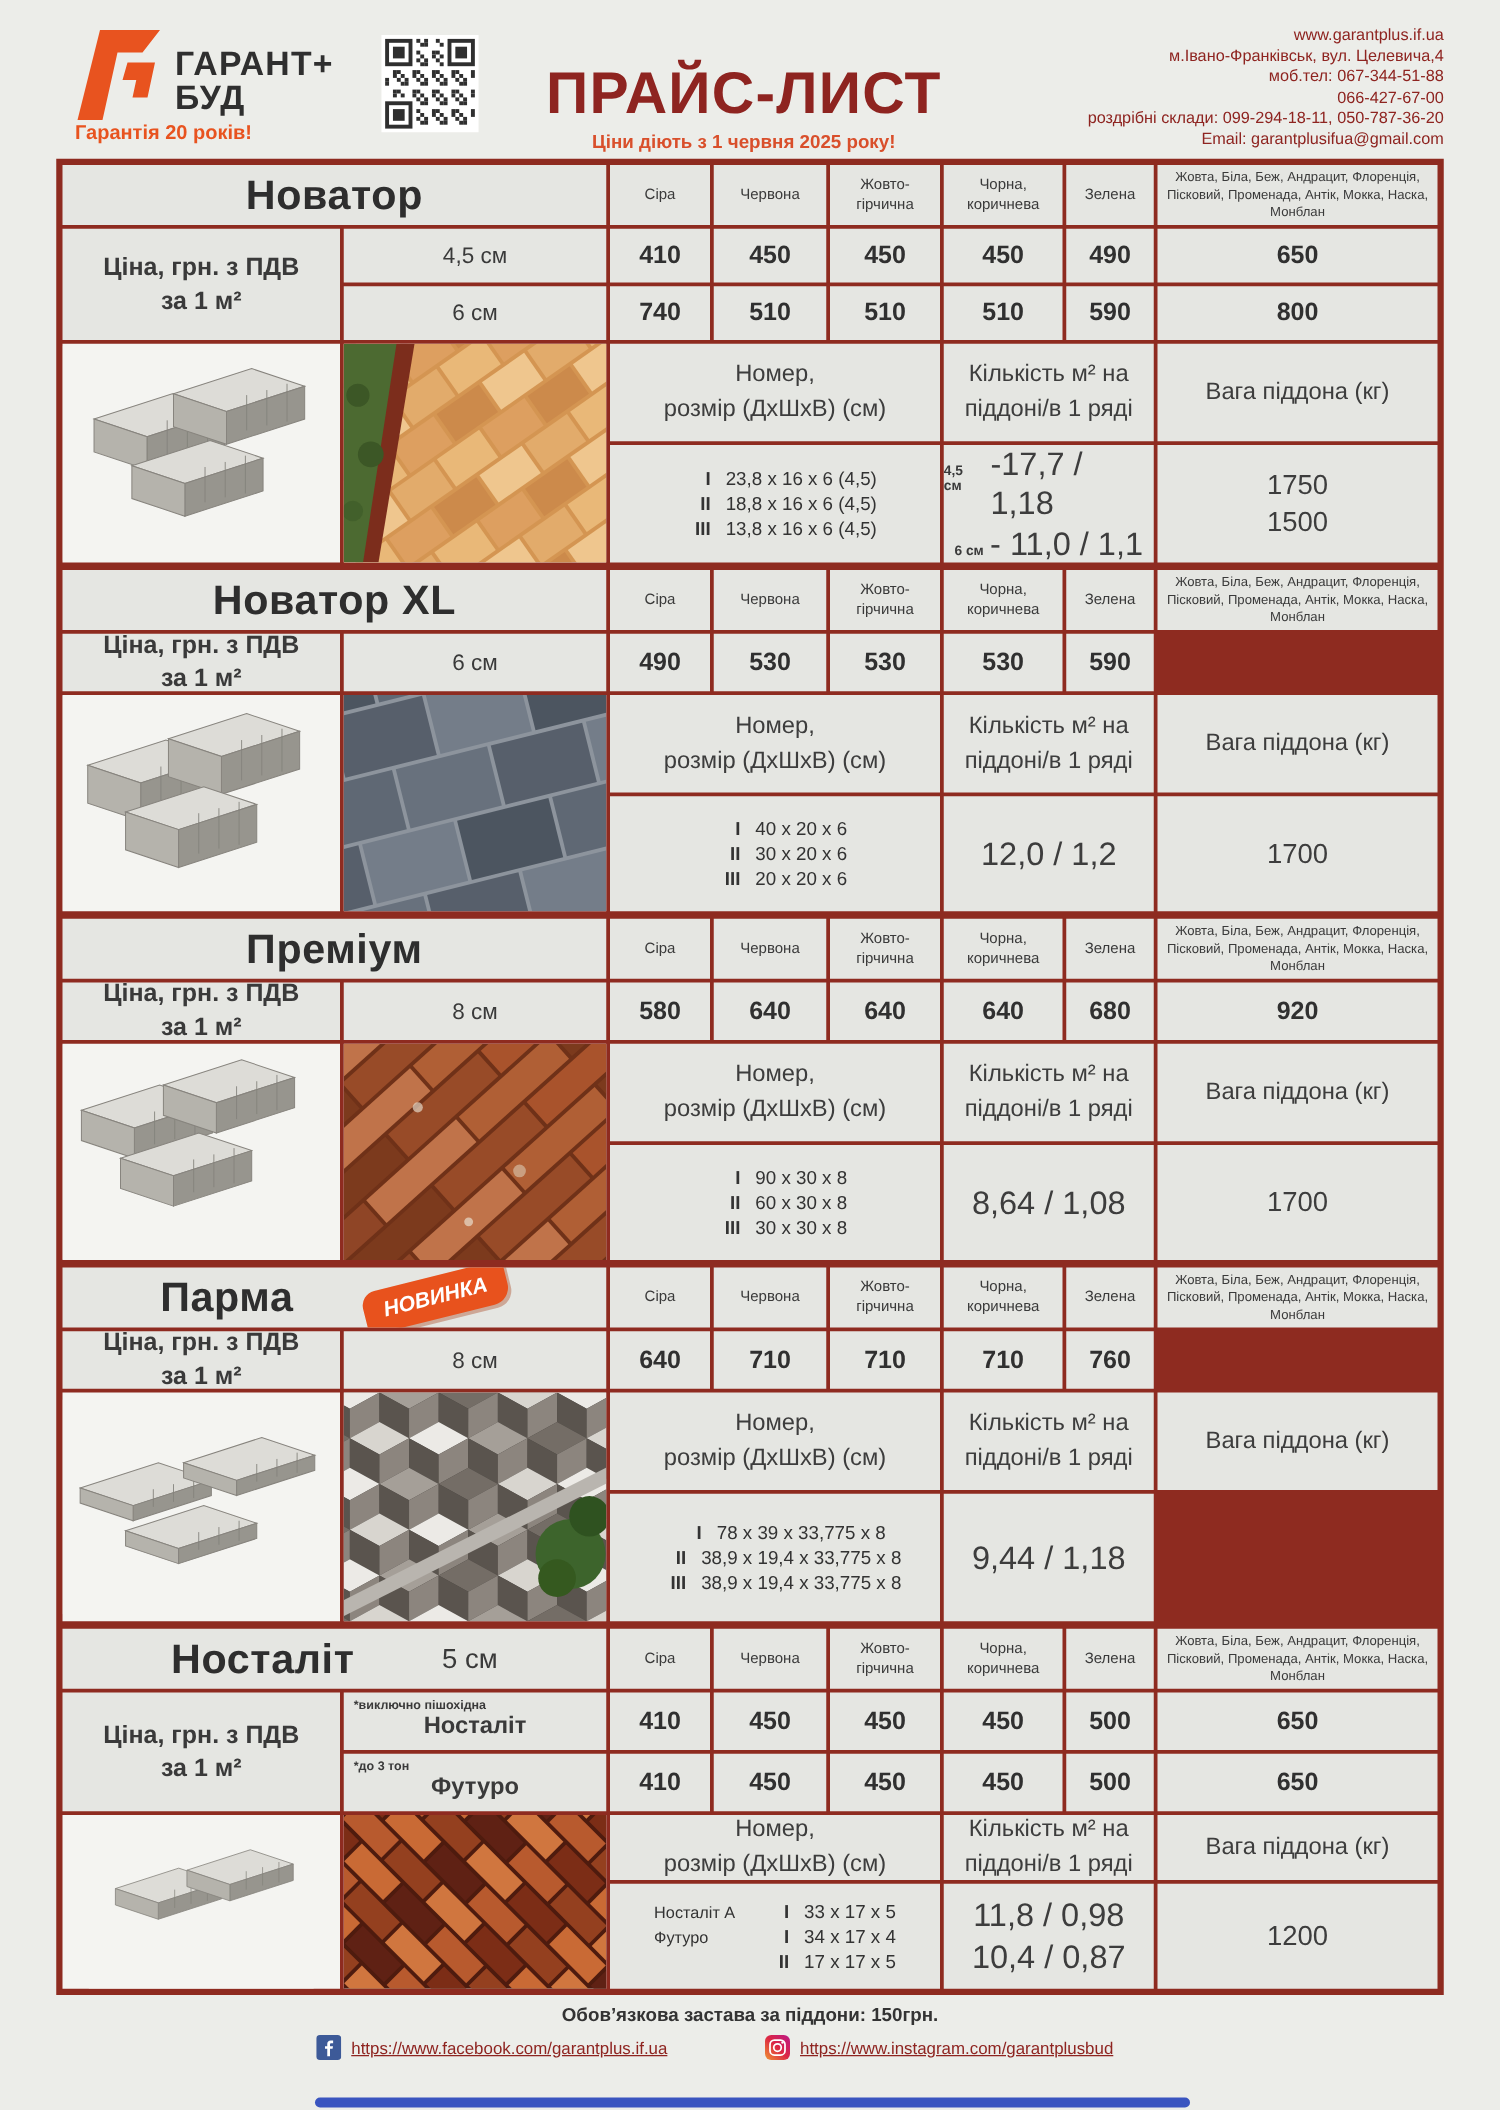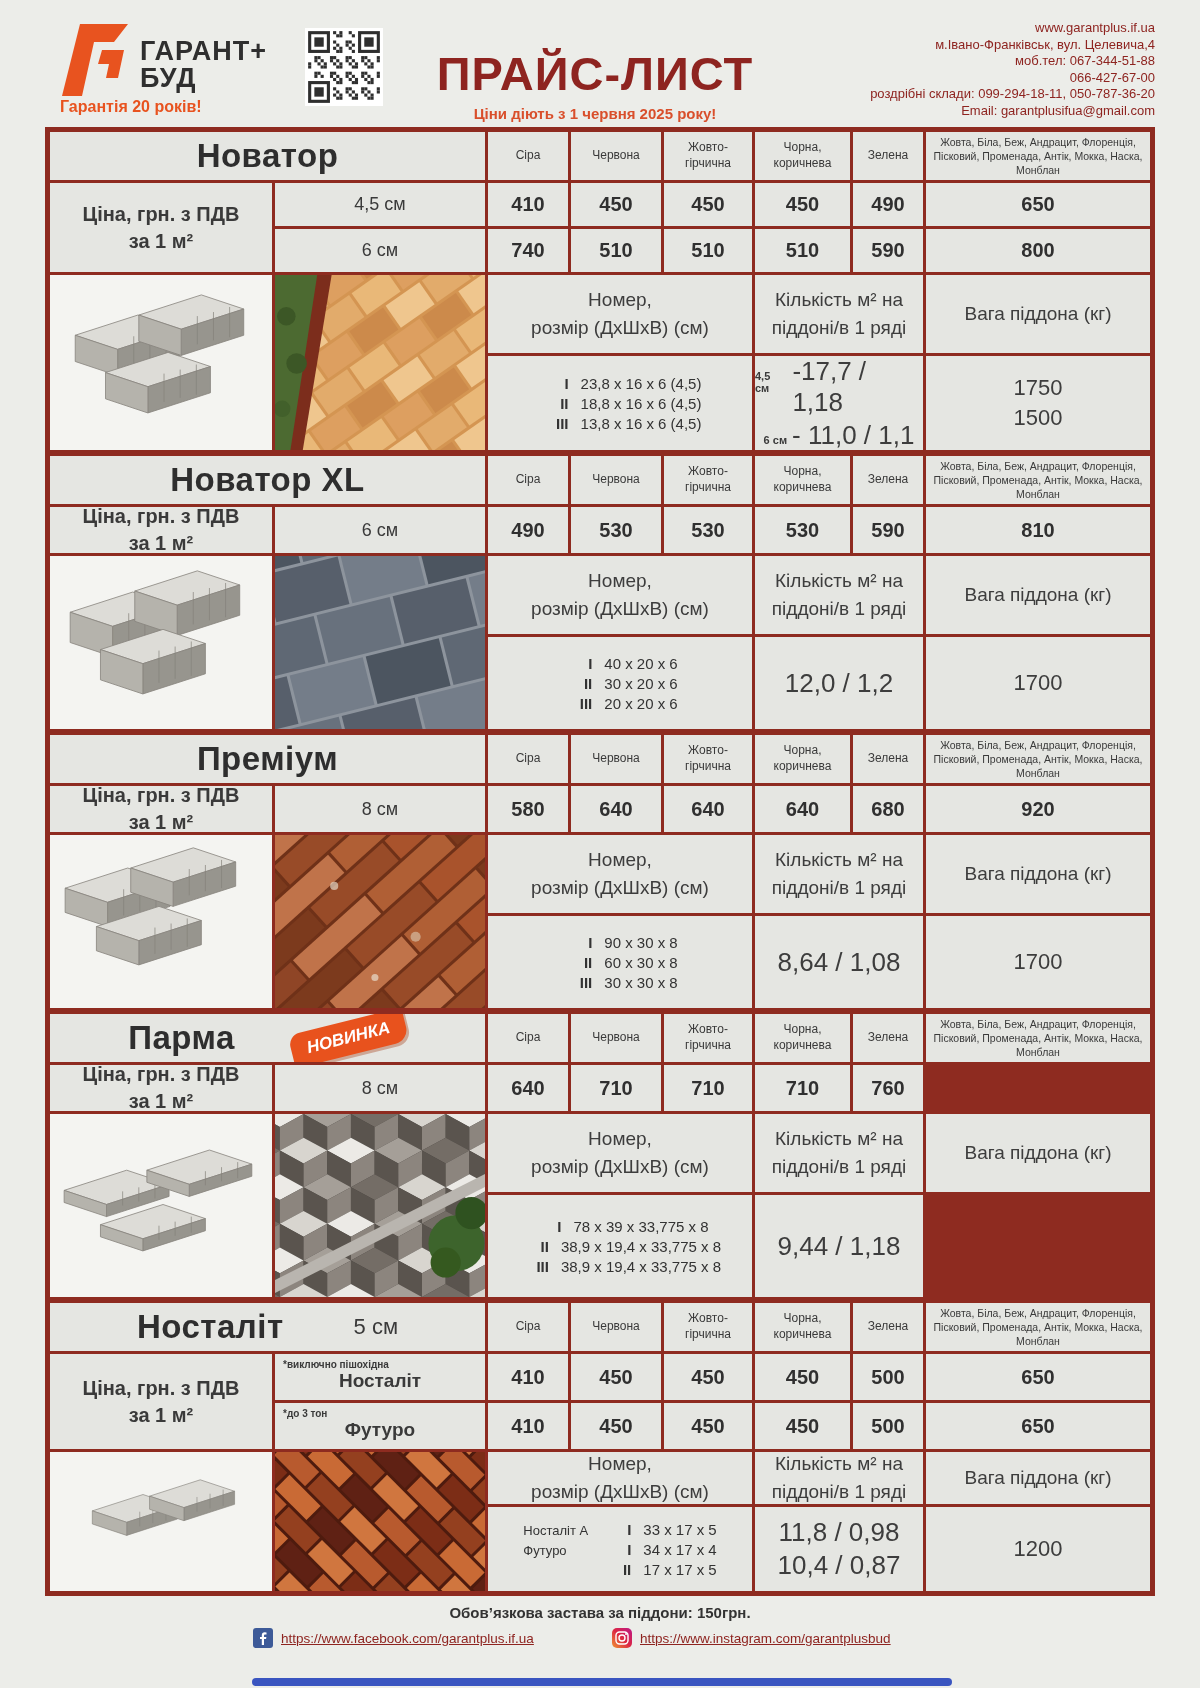--- a/index.html
+++ b/index.html
@@ -559,21 +559,20 @@
           <div>за 1 м²</div>
         </div>
         <div class="cell rowlabelcell" style="grid-area: 2 / 2;">
           <span class="sizelabel">6 см</span>
         </div>
         <div class="cell price" style="grid-area: 2 / 3;">490</div>
         <div class="cell price" style="grid-area: 2 / 4;">530</div>
         <div class="cell price" style="grid-area: 2 / 5;">530</div>
         <div class="cell price" style="grid-area: 2 / 6;">530</div>
         <div class="cell price" style="grid-area: 2 / 7;">590</div>
-        <div class="cell price" style="grid-area: 2 / 8;">810</div>
         <div class="cell imgcell" style="grid-area: 3 / 1 / span 2;">
           <svg viewBox="0 0 220 170" preserveAspectRatio="xMidYMid meet">
             <rect width="220" height="170" fill="#f4f4f1"></rect>
             <polygon points="20,55 82,35 124,49 62,69" fill="#dddcd7" stroke="#87847e" stroke-width=".8"></polygon>
   <polygon points="62,69 124,49 124,79 62,99" fill="#97958e" stroke="#87847e" stroke-width=".8"></polygon>
   <polygon points="20,55 62,69 62,99 20,85" fill="#b5b3ac" stroke="#87847e" stroke-width=".8"></polygon>
   <line x1="78" y1="56" x2="78" y2="88" stroke="#84827b" stroke-width=".7"></line>
   <line x1="94" y1="52" x2="94" y2="84" stroke="#84827b" stroke-width=".7"></line>
   <line x1="110" y1="47" x2="110" y2="81" stroke="#84827b" stroke-width=".7"></line>
             <polygon points="84,34 146,14 188,28 126,48" fill="#dddcd7" stroke="#87847e" stroke-width=".8"></polygon>

